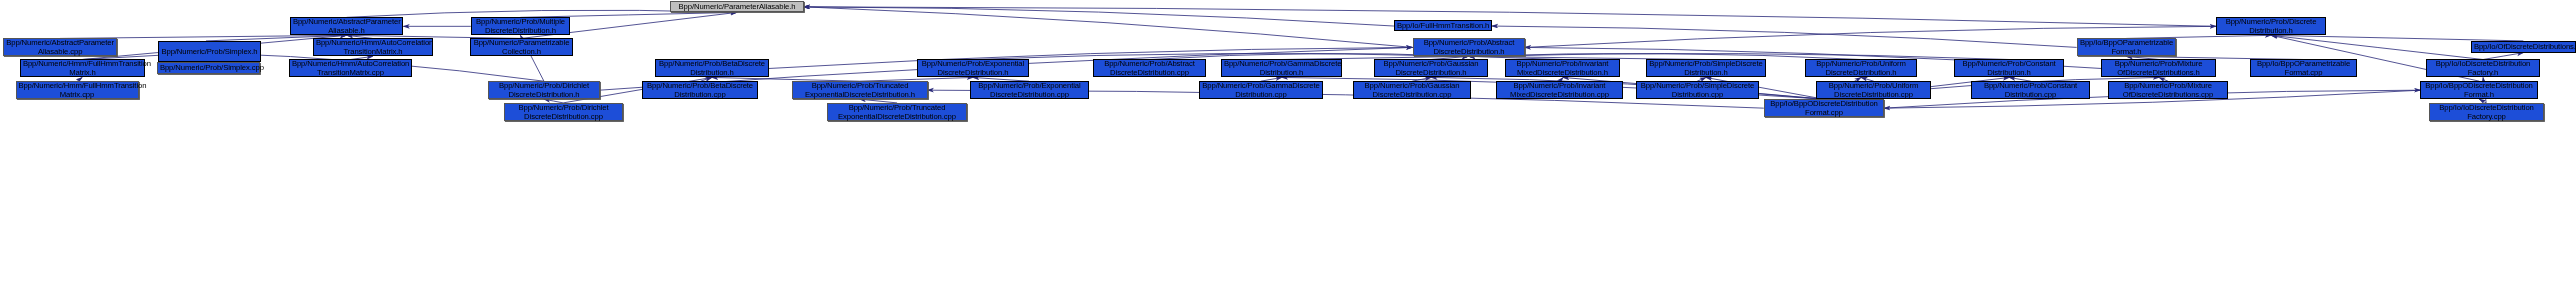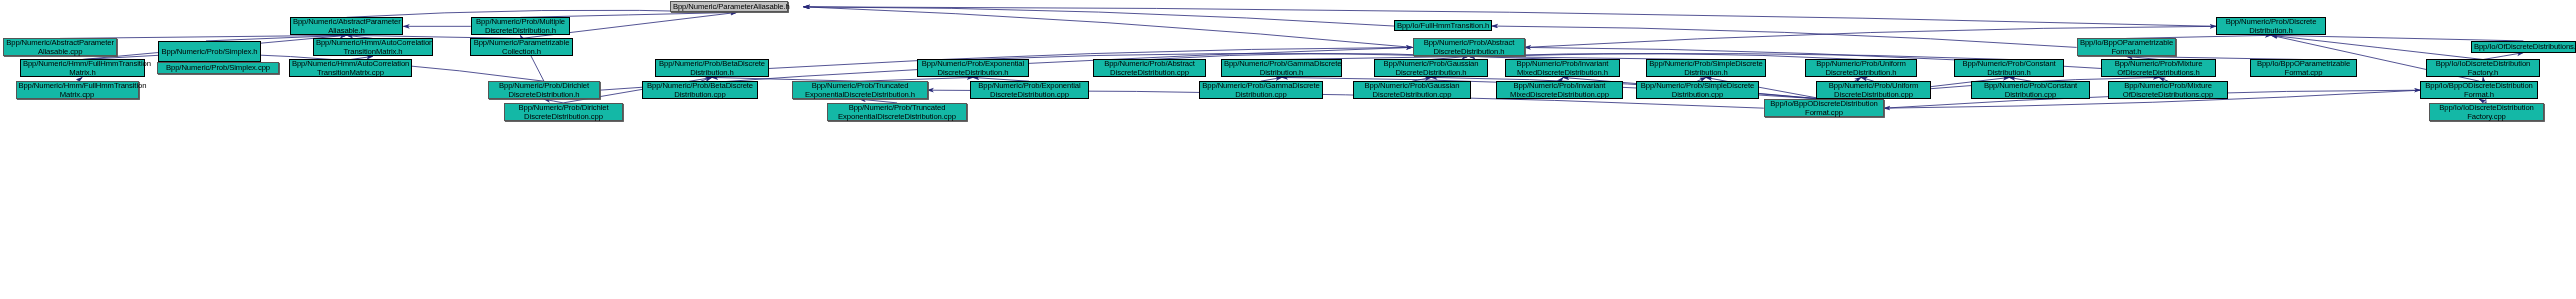--- a/index.html
+++ b/index.html
@@ -20,21 +20,21 @@
     left: 0;
     top: 0;
     width: 2576px;
     height: 300px;
     pointer-events: none;
   }
   .node {
     position: absolute;
     box-sizing: border-box;
     border: 0.6px solid #000000;
-    background: #14b8a6;
+    background: #1d4ed8;
     color: #000000;
     font-size: 7.7px;
     line-height: 9px;
     text-align: center;
     display: flex;
     align-items: center;
     justify-content: center;
     padding: 0.6px 1.9px;
     white-space: pre-line;
     z-index: 5;
@@ -125,21 +125,21 @@
         <path d="M2461,76.5 Q3019,45.5 3577,42.5" fill="none" stroke="#2a2a7a" stroke-width="1.3" marker-end="url(#arrow)"></path>
         <path d="M3432,62 Q3549,59.5 3666,57" fill="none" stroke="#2a2a7a" stroke-width="1.3" marker-end="url(#arrow)"></path>
         <path d="M4008,96 Q4040.5,90.5 4073,85" fill="none" stroke="#2a2a7a" stroke-width="1.3" marker-end="url(#arrow)"></path>
         <path d="M4013,166 Q4010.5,145.5 4008,125" fill="none" stroke="#2a2a7a" stroke-width="1.3" marker-end="url(#arrow)"></path>
         <path d="M4013,166 Q4007.5,163 4002,160" fill="none" stroke="#2a2a7a" stroke-width="1.3" marker-end="url(#arrow)"></path>
         <path d="M3907,145.5 Q3474,170 3041,174.5" fill="none" stroke="#2a2a7a" stroke-width="1.3" marker-end="url(#arrow)"></path>
         <path d="M3041,174.5 Q3474,146 3907,145.5" fill="none" stroke="#2a2a7a" stroke-width="1.3" marker-end="url(#arrow)"></path>
       </g>
   </svg>
   <div id="node-layer">
-      <div class="node root" style="left: 670px; top: 1.2px; width: 118px; height: 11px;"><span class="label">Bpp/Numeric/ParameterAliasable.h</span></div>
+      <div class="node root" style="left: 670px; top: 1.2px; width: 134px; height: 11px;"><span class="label">Bpp/Numeric/ParameterAliasable.h</span></div>
       <div class="node" style="left: 290px; top: 17.3px; width: 113px; height: 18px;"><span class="label">Bpp/Numeric/AbstractParameter
 Aliasable.h</span></div>
       <div class="node" style="left: 471px; top: 17.3px; width: 99px; height: 18px; text-align: center;"><span class="label">Bpp/Numeric/Prob/Multiple
 DiscreteDistribution.h</span></div>
       <div class="node" style="left: 1394px; top: 20.4px; width: 98px; height: 11px;"><span class="label">Bpp/Io/FullHmmTransition.h</span></div>
       <div class="node" style="left: 2216px; top: 17.3px; width: 110px; height: 18px;"><span class="label">Bpp/Numeric/Prob/Discrete
 Distribution.h</span></div>
       <div class="node shadow" style="left: 3.1px; top: 38px; width: 114px; height: 18px;"><span class="label">Bpp/Numeric/AbstractParameter
 Aliasable.cpp</span></div>
       <div class="node" style="left: 158px; top: 41px; width: 103px; height: 21px;"><span class="label">Bpp/Numeric/Prob/Simplex.h</span></div>
@@ -147,21 +147,21 @@
 TransitionMatrix.h</span></div>
       <div class="node" style="left: 470px; top: 38px; width: 103px; height: 18px; justify-content: flex-end;"><span class="label">Bpp/Numeric/Parametrizable
 Collection.h</span></div>
       <div class="node shadow" style="left: 1413px; top: 38px; width: 112px; height: 18px;"><span class="label">Bpp/Numeric/Prob/Abstract
 DiscreteDistribution.h</span></div>
       <div class="node shadow" style="left: 2077px; top: 38px; width: 99px; height: 18px;"><span class="label">Bpp/Io/BppOParametrizable
 Format.h</span></div>
       <div class="node" style="left: 2471px; top: 41px; width: 105px; height: 11.8px;"><span class="label">Bpp/Io/OfDiscreteDistributions.h</span></div>
       <div class="node" style="left: 20px; top: 59px; width: 125px; height: 18px;"><span class="label">Bpp/Numeric/Hmm/FullHmmTransition
 Matrix.h</span></div>
-      <div class="node shadow" style="left: 157px; top: 62px; width: 122px; height: 11.8px;"><span class="label">Bpp/Numeric/Prob/Simplex.cpp</span></div>
+      <div class="node shadow" style="left: 157px; top: 62px; width: 103px; height: 11.8px;"><span class="label">Bpp/Numeric/Prob/Simplex.cpp</span></div>
       <div class="node" style="left: 289px; top: 59px; width: 123px; height: 18px;"><span class="label">Bpp/Numeric/Hmm/AutoCorrelation
 TransitionMatrix.cpp</span></div>
       <div class="node" style="left: 655px; top: 59px; width: 114px; height: 18px;"><span class="label">Bpp/Numeric/Prob/BetaDiscrete
 Distribution.h</span></div>
       <div class="node" style="left: 917px; top: 59px; width: 112px; height: 18px;"><span class="label">Bpp/Numeric/Prob/Exponential
 DiscreteDistribution.h</span></div>
       <div class="node" style="left: 1093px; top: 59px; width: 113px; height: 18px;"><span class="label">Bpp/Numeric/Prob/Abstract
 DiscreteDistribution.cpp</span></div>
       <div class="node" style="left: 1221px; top: 59px; width: 121px; height: 18px;"><span class="label">Bpp/Numeric/Prob/GammaDiscrete
 Distribution.h</span></div>

